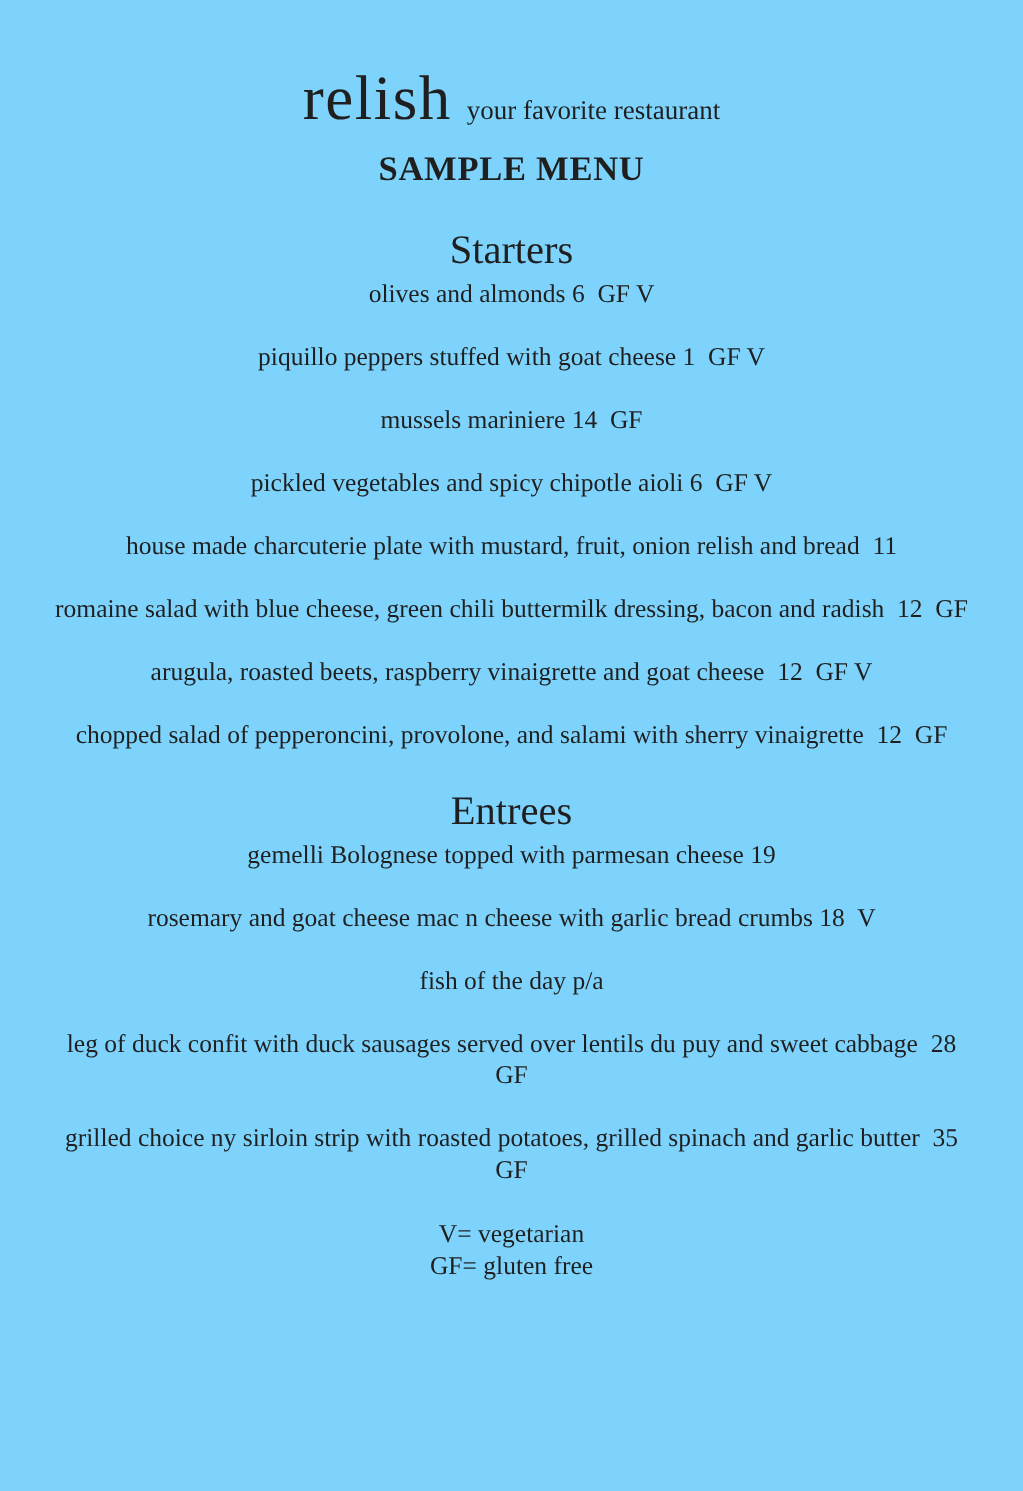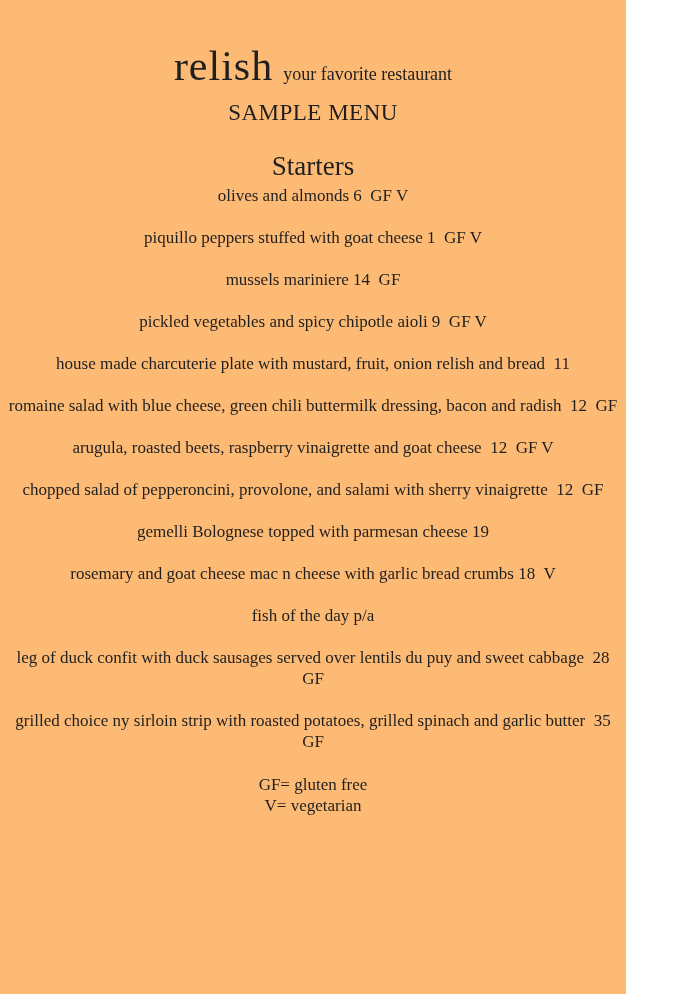--- a/index.html
+++ b/index.html
@@ -8,42 +8,42 @@
     background: #ffffff;
   }
   body {
     width: 682px;
     height: 994px;
     overflow: hidden;
     font-family: "Liberation Serif", "DejaVu Serif", serif;
     color: #1f1f1f;
   }
   .page {
-    width: 626px;
+    width: 682px;
     height: 994px;
     box-sizing: border-box;
     padding-top: 42px;
     text-align: center;
-    background: #fdba74;
+    background: #7dd3fc;
   }
   .brand-line {
     line-height: 48px;
     white-space: nowrap;
   }
   .brand {
     font-size: 42px;
     letter-spacing: 1px;
   }
   .tagline {
     font-size: 18px;
     margin-left: 6px;
   }
   .menu-title {
     font-size: 23px;
-    font-weight: normal;
+    font-weight: bold;
     line-height: 26px;
     margin: 1px 0 0 0;
     letter-spacing: 0.5px;
   }
   .section-heading {
     font-size: 27px;
     font-weight: normal;
     line-height: 31px;
     margin: 25px 0 0 0;
     text-align: center;
@@ -81,38 +81,39 @@
       <span class="tagline">your favorite restaurant</span>
     </div>
     <div class="menu-title">SAMPLE MENU</div>
   </div>
 
   <div class="section">
     <h2 class="section-heading">Starters</h2>
     <p class="menu-item">olives and almonds 6  GF V</p>
     <p class="menu-item">piquillo peppers stuffed with goat cheese 1  GF V</p>
     <p class="menu-item">mussels mariniere 14  GF</p>
-    <p class="menu-item">pickled vegetables and spicy chipotle aioli 9  GF V</p>
+    <p class="menu-item">pickled vegetables and spicy chipotle aioli 6  GF V</p>
     <p class="menu-item">house made charcuterie plate with mustard, fruit, onion relish and bread  11</p>
   </div>
 
   <div class="section">
     <p class="menu-item">romaine salad with blue cheese, green chili buttermilk dressing, bacon and radish  12  GF</p>
     <p class="menu-item">arugula, roasted beets, raspberry vinaigrette and goat cheese  12  GF V</p>
     <p class="menu-item">chopped salad of pepperoncini, provolone, and salami with sherry vinaigrette  12  GF</p>
   </div>
 
   <div class="section">
+    <h2 class="section-heading">Entrees</h2>
     <p class="menu-item">gemelli Bolognese topped with parmesan cheese 19</p>
     <p class="menu-item">rosemary and goat cheese mac n cheese with garlic bread crumbs 18  V</p>
     <p class="menu-item">fish of the day p/a</p>
     <p class="menu-item">leg of duck confit with duck sausages served over lentils du puy and sweet cabbage  28
 GF</p>
     <p class="menu-item">grilled choice ny sirloin strip with roasted potatoes, grilled spinach and garlic butter  35
 GF</p>
   </div>
 
   <div class="legend">
+    <div class="legend-line">V= vegetarian</div>
     <div class="legend-line">GF= gluten free</div>
-    <div class="legend-line">V= vegetarian</div>
   </div>
 
 </div>
 
 </body></html>

